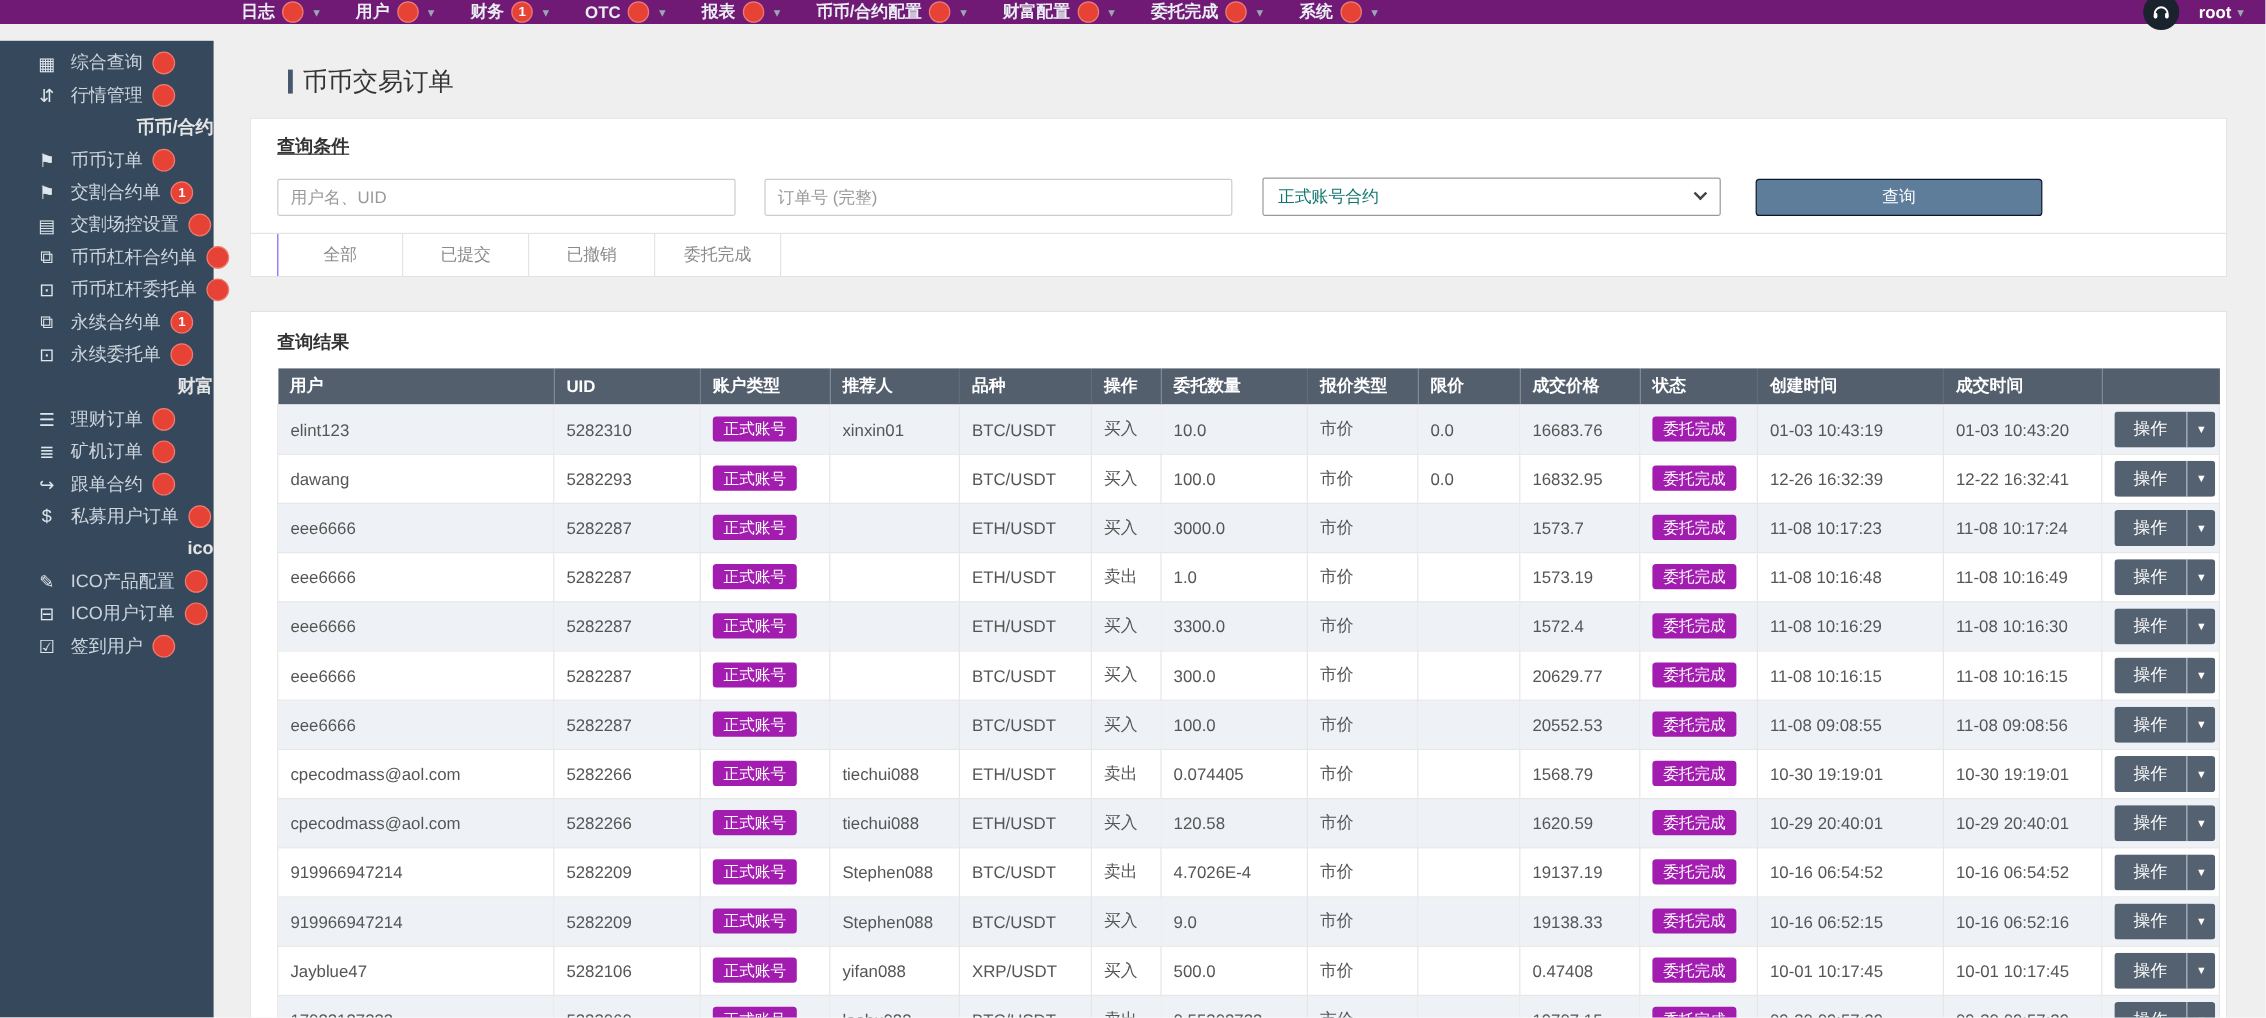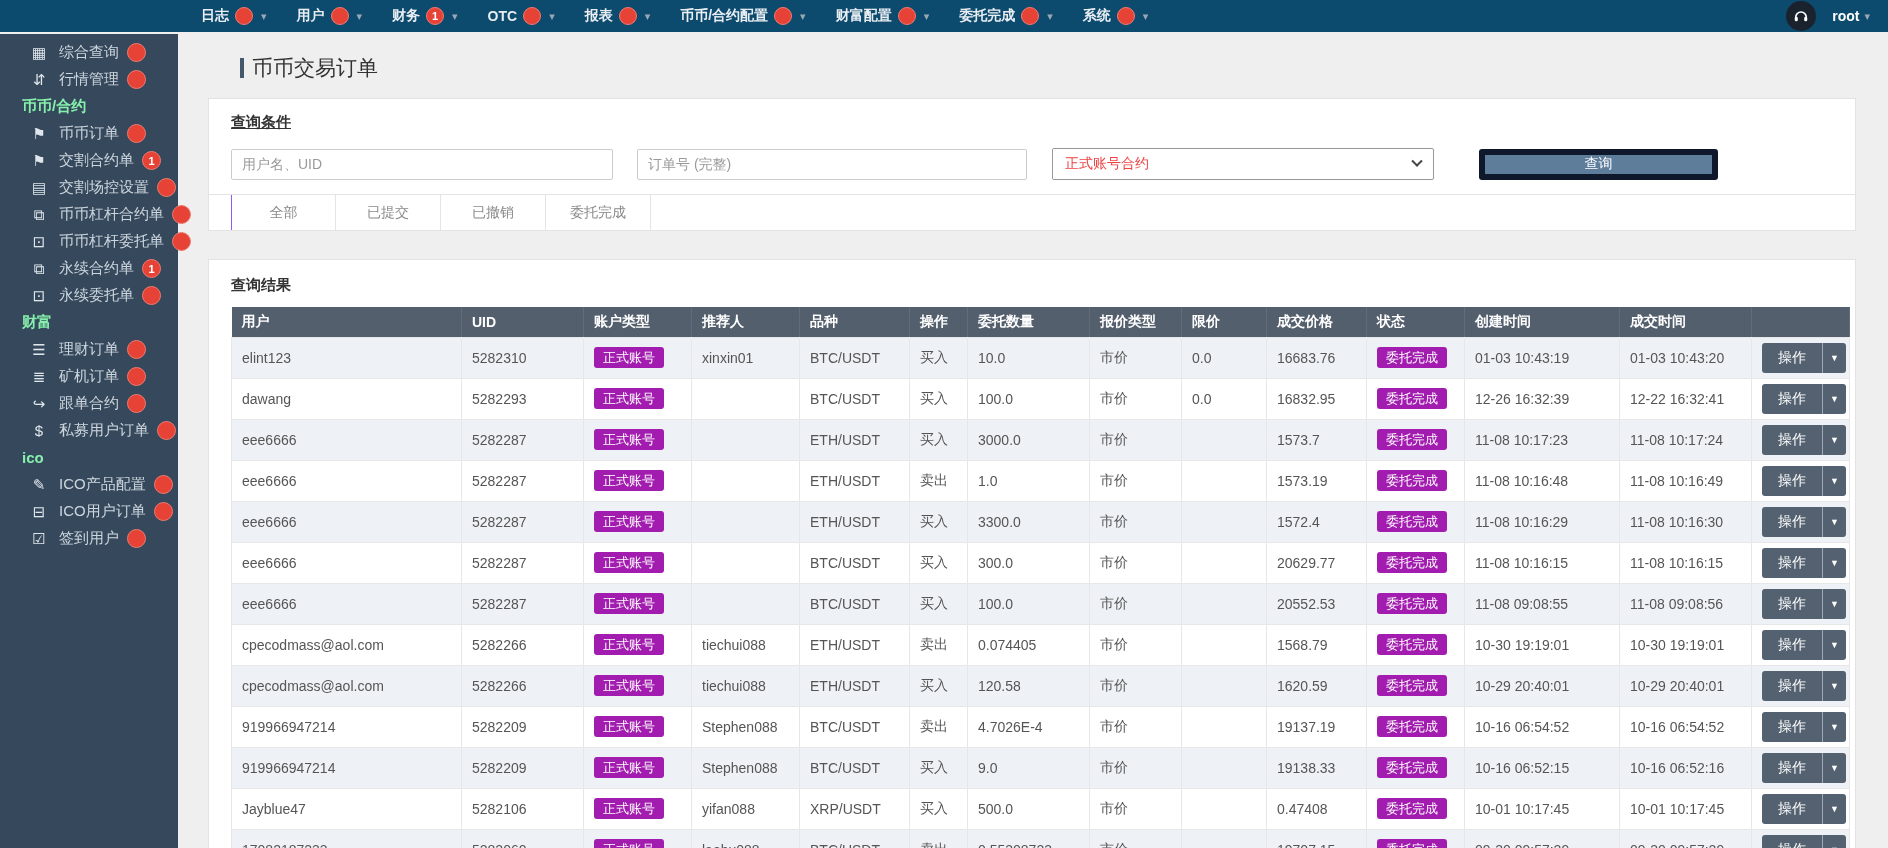--- a/index.html
+++ b/index.html
@@ -1,42 +1,42 @@
 <!DOCTYPE html>
 <html><head>
 <meta charset="utf-8">
 <style>
   * { margin:0; padding:0; box-sizing:border-box; }
   html,body { width:1888px; height:848px; overflow:hidden; }
   body { font-family:"Liberation Sans","DejaVu Sans",sans-serif; background:#efefef; position:relative; }
 
   
-  .topnav { position:absolute; top:0; left:0; width:1888px; height:32px; background:#0c4a6e;
+  .topnav { position:absolute; top:0; left:0; width:1888px; height:20px; background:#701a75;
             display:flex; align-items:center; z-index:30; }
   .topnav-menu { display:flex; align-items:center; height:100%; margin-left:186px; }
   .nav-item { display:flex; align-items:center; height:100%; padding:0 15px; cursor:pointer;
               color:#e9eef3; font-size:14px; font-weight:bold; white-space:nowrap; }
   .nav-badge { background:#e64236; color:#fff; font-size:11px; font-weight:bold; min-width:18px; height:18px;
                border-radius:50%; display:inline-flex; align-items:center; justify-content:center;
                margin:0 2px 0 6px; border:1px solid #f07a70; }
   .nav-caret { color:#9aa7b5; font-size:11px; margin-left:6px; }
   .topnav-right { margin-left:auto; display:flex; align-items:center; padding-right:18px; }
   .support-circle { width:30px; height:30px; border-radius:50%; background:#1a222e; display:flex;
                     align-items:center; justify-content:center; margin-right:16px; cursor:pointer; }
   .user-box { display:flex; align-items:center; color:#fff; font-weight:bold; font-size:14px; cursor:pointer; }
   .user-box .nav-caret { margin-left:5px; }
 
   
   .sidebar { position:absolute; top:34px; left:0; width:178px; height:814px; background:#36495c;
              padding-top:5px; z-index:20; }
   .side-item { display:flex; align-items:center; height:27px; padding-left:27px; color:#cdd6de;
                font-size:15px; cursor:pointer; white-space:nowrap; }
   .side-item .glyph { width:24px; text-align:center; font-size:15px; margin-right:8px; color:#dfe6ec; flex:0 0 24px; }
-  .side-section { height:27px; display:flex; align-items:center; padding-left:22px; color:#86efac;
-                  font-size:15px; font-weight:bold; }
+  .side-section { height:27px; display:flex; align-items:center; padding-left:22px; color:#e5e5e5;
+                  font-size:15px; font-weight:bold;justify-content:flex-end; }
   .side-badge { background:#e64236; color:#fff; font-size:11px; font-weight:bold; min-width:19px; height:19px;
                 border-radius:50%; display:inline-flex; align-items:center; justify-content:center;
                 margin-left:8px; border:1px solid #f07a70; }
 
   
   .main { position:absolute; top:34px; left:178px; width:1710px; height:814px; overflow:hidden; }
   .page-title { display:flex; align-items:center; margin:20px 0 16px 30px;padding-left:32px; }
   .title-bar { width:4px; height:20px; background:#46586b; margin-right:8px; }
   .page-title h1 { font-size:21px; font-weight:normal; color:#333; }
 
@@ -44,25 +44,25 @@
   .panel-heading { font-size:15px; font-weight:bold; color:#333; padding:14px 0 0 22px;text-decoration:underline; }
 
   
   .search-row { display:flex; align-items:center; margin:16px 0 14px 22px; }
   .txt-input { height:31px; border:1px solid #ccc; border-radius:2px; padding:0 10px; font-size:14px;
                color:#333; outline:none; font-family:inherit; }
   .txt-input::placeholder { color:#999; }
   .inp-order { width:390px; margin-right:25px; }
   .inp-user  { width:382px; margin-right:24px; }
   .fake-select { width:382px; height:32px; border:1px solid #999; border-radius:2px; background:#fff;
-                 display:flex; align-items:center; padding:0 12px; font-size:14px; color:#ef4444;
-                 cursor:pointer; margin-right:45px; }
+                 display:flex; align-items:center; padding:0 12px; font-size:14px; color:#0f766e;
+                 cursor:pointer; margin-right:29px; }
   .fake-select .chev { margin-left:auto; width:8px; height:8px; border-right:2px solid #444;
                        border-bottom:2px solid #444; transform:rotate(45deg) translate(-2px,-2px); }
-  .btn-search { width:239px; height:31px; background:#5e7d9b; border:6px solid #0f172a; border-radius:3px;
+  .btn-search { width:239px; height:31px; background:#5e7d9b; border:1px solid #0f172a; border-radius:3px;
                 color:#fff; font-size:14px; cursor:pointer; font-family:inherit; }
 
   
   .tab-strip { display:flex; border-top:1px solid #e4e4e4; height:36px; }
   .tab-cell { width:105px; display:flex; align-items:center; justify-content:center; font-size:14px;
               color:#8a8a8a; border-right:1px solid #e4e4e4; cursor:pointer; }
   .tab-cell:first-child { margin-left:22px; border-left:1px solid #8b5cf6; }
 
   
   .panel-results { margin-top:28px; min-height:600px; }

